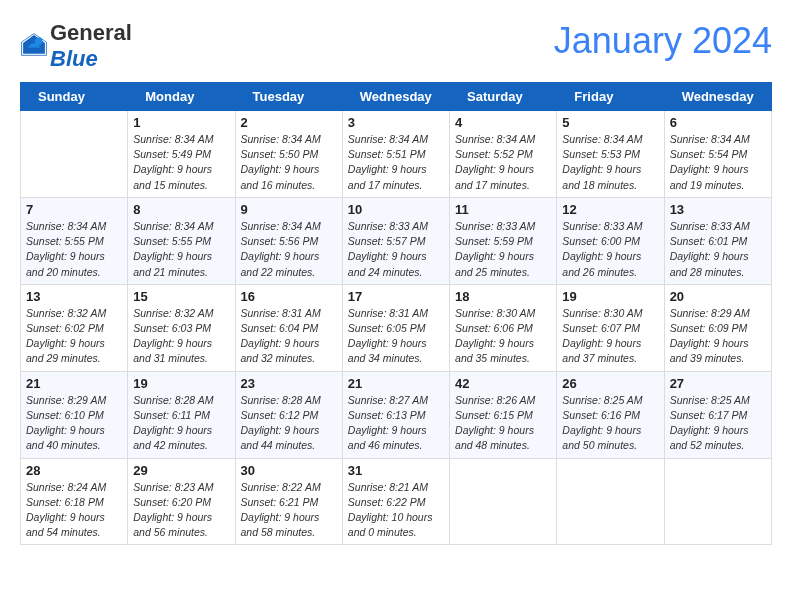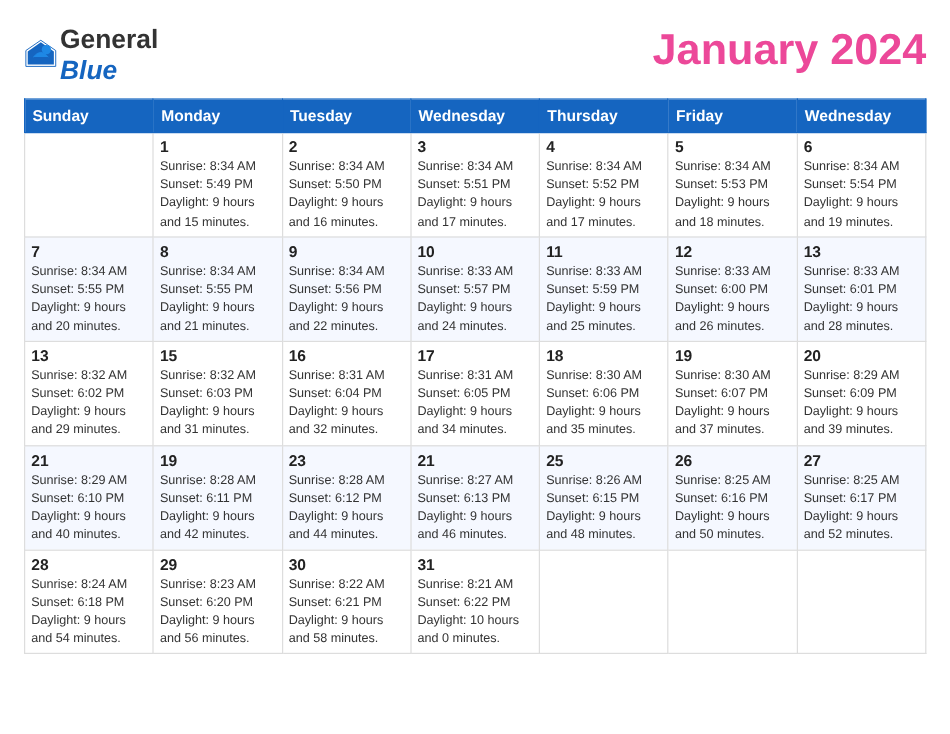--- a/index.html
+++ b/index.html
@@ -38,37 +38,37 @@
     .logo-icon {
       width: 28px;
       height: 28px;
       margin-right: 2px;
     }
     .title-block {
       text-align: right;
     }
     .month-title {
       font-size: 36px;
-      font-weight: bold;
-      color: #ec4899;
+      font-weight: normal;
+      color: #3b82f6;
     }
     .subtitle {
       font-size: 15px;
       color: #444;
     }
     .calendar-table {
       width: 100%;
       border-collapse: collapse;
       font-size: 11px;
     }
     .calendar-table th {
       background-color: #1565c0;
       color: #fff;
       text-align: left;
-      padding: 6px 6px;
+      padding: 6px 17px;
       font-size: 13px;
       font-weight: bold;
       border: 1px solid #1565c0;
     }
     .calendar-table td {
       border: 1px solid #ddd;
       vertical-align: top;
       padding: 4px 5px;
       width: 107px;
       min-height: 80px;
@@ -81,20 +81,21 @@
       font-size: 13px;
       font-weight: bold;
       color: #222;
       display: block;
       margin-bottom: 2px;
     }
     .day-info {
       color: #333;
       line-height: 1.45;
       font-size: 10.5px;
+      font-style: italic;
     }
     .empty-cell {
       background: #fff !important;
     }
     .row-alt td {
       background: #eef2fb;
     }
   </style>
 </head>
 <body>
@@ -120,21 +121,21 @@
     </div>
   </div>
 
   <table class="calendar-table">
     <thead>
       <tr>
         <th>Sunday</th>
         <th>Monday</th>
         <th>Tuesday</th>
         <th>Wednesday</th>
-        <th>Thursday</th>
+        <th>Saturday</th>
         <th>Friday</th>
         <th>Wednesday</th>
       </tr>
     </thead>
     <tbody id="calendar-body">
     <tr>
           <td class="empty-cell"></td>
           <td>
             <span class="day-number">1</span>
             <div class="day-info">Sunrise: 8:34 AM<br>Sunset: 5:49 PM<br>Daylight: 9 hours<br>and 15 minutes.</div>
@@ -231,21 +232,21 @@
           </td>
           <td>
             <span class="day-number">23</span>
             <div class="day-info">Sunrise: 8:28 AM<br>Sunset: 6:12 PM<br>Daylight: 9 hours<br>and 44 minutes.</div>
           </td>
           <td>
             <span class="day-number">21</span>
             <div class="day-info">Sunrise: 8:27 AM<br>Sunset: 6:13 PM<br>Daylight: 9 hours<br>and 46 minutes.</div>
           </td>
           <td>
-            <span class="day-number">25</span>
+            <span class="day-number">42</span>
             <div class="day-info">Sunrise: 8:26 AM<br>Sunset: 6:15 PM<br>Daylight: 9 hours<br>and 48 minutes.</div>
           </td>
           <td>
             <span class="day-number">26</span>
             <div class="day-info">Sunrise: 8:25 AM<br>Sunset: 6:16 PM<br>Daylight: 9 hours<br>and 50 minutes.</div>
           </td>
           <td>
             <span class="day-number">27</span>
             <div class="day-info">Sunrise: 8:25 AM<br>Sunset: 6:17 PM<br>Daylight: 9 hours<br>and 52 minutes.</div>
           </td>

